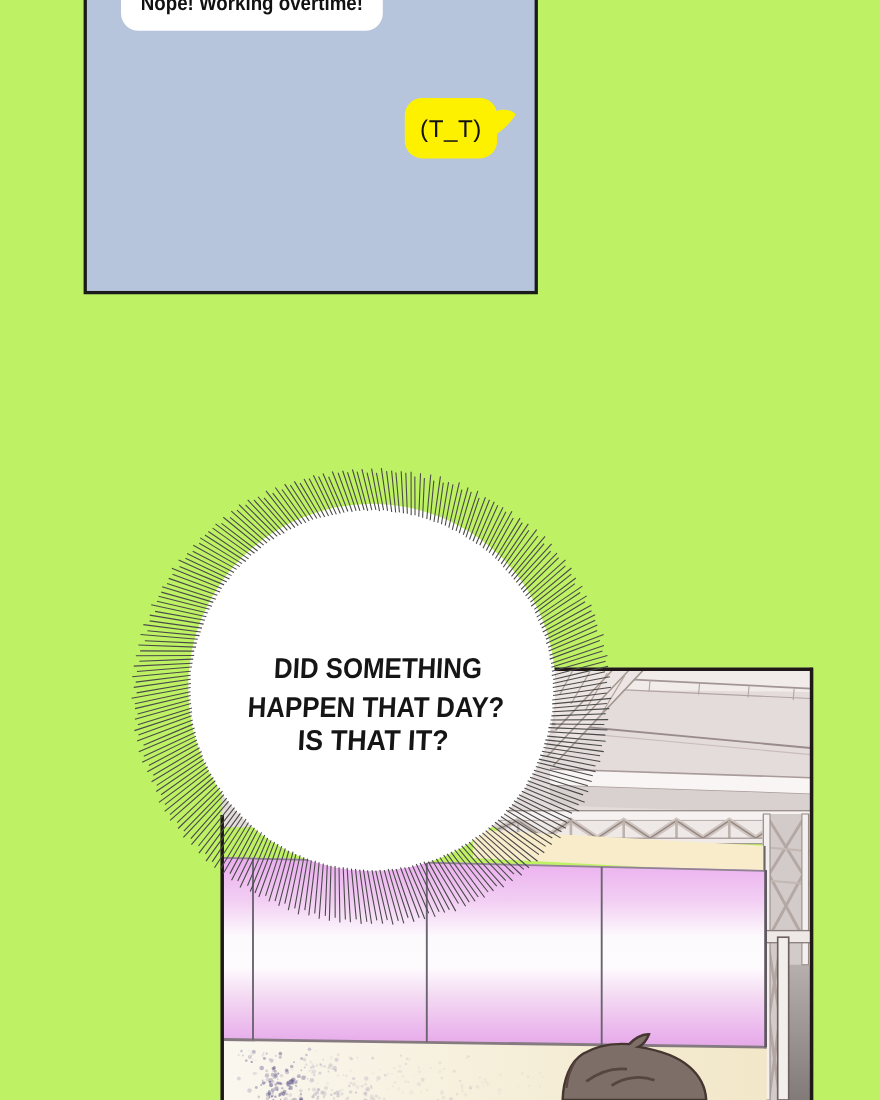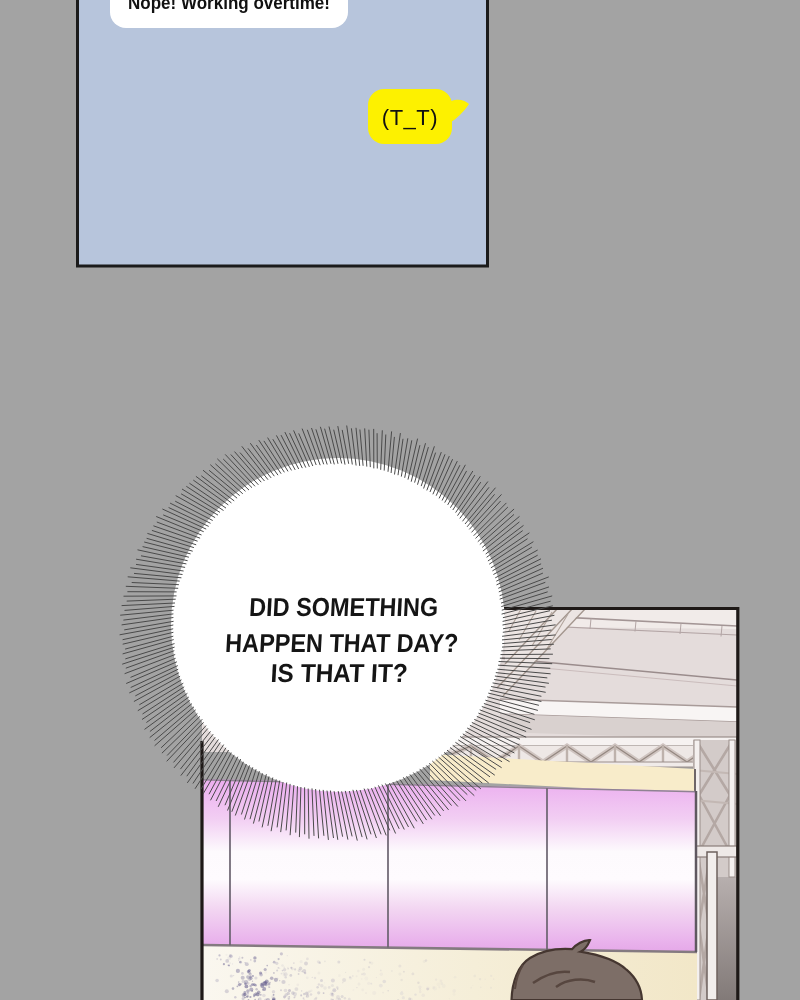--- a/index.html
+++ b/index.html
@@ -1,15 +1,15 @@
 <!DOCTYPE html>
 <html><head><meta charset="utf-8">
 <style>
 html,body{margin:0;padding:0;background:#fff;}
-#page{position:relative;width:800px;height:1000px;overflow:hidden;background:#a3a3a3;
+#page{position:relative;width:800px;height:1000px;overflow:hidden;background:#bef264;
  font-family:"Liberation Sans",sans-serif;}
 svg{position:absolute;left:0;top:0;}
 </style></head>
 <body>
 <div id="page">
 <svg width="800" height="1000" viewBox="0 0 800 1000">
 <defs>
 <linearGradient id="pinkg" x1="0" y1="0" x2="0" y2="1">
  <stop offset="0" stop-color="#ebadef"></stop>
  <stop offset="0.23" stop-color="#f2cef3"></stop>

